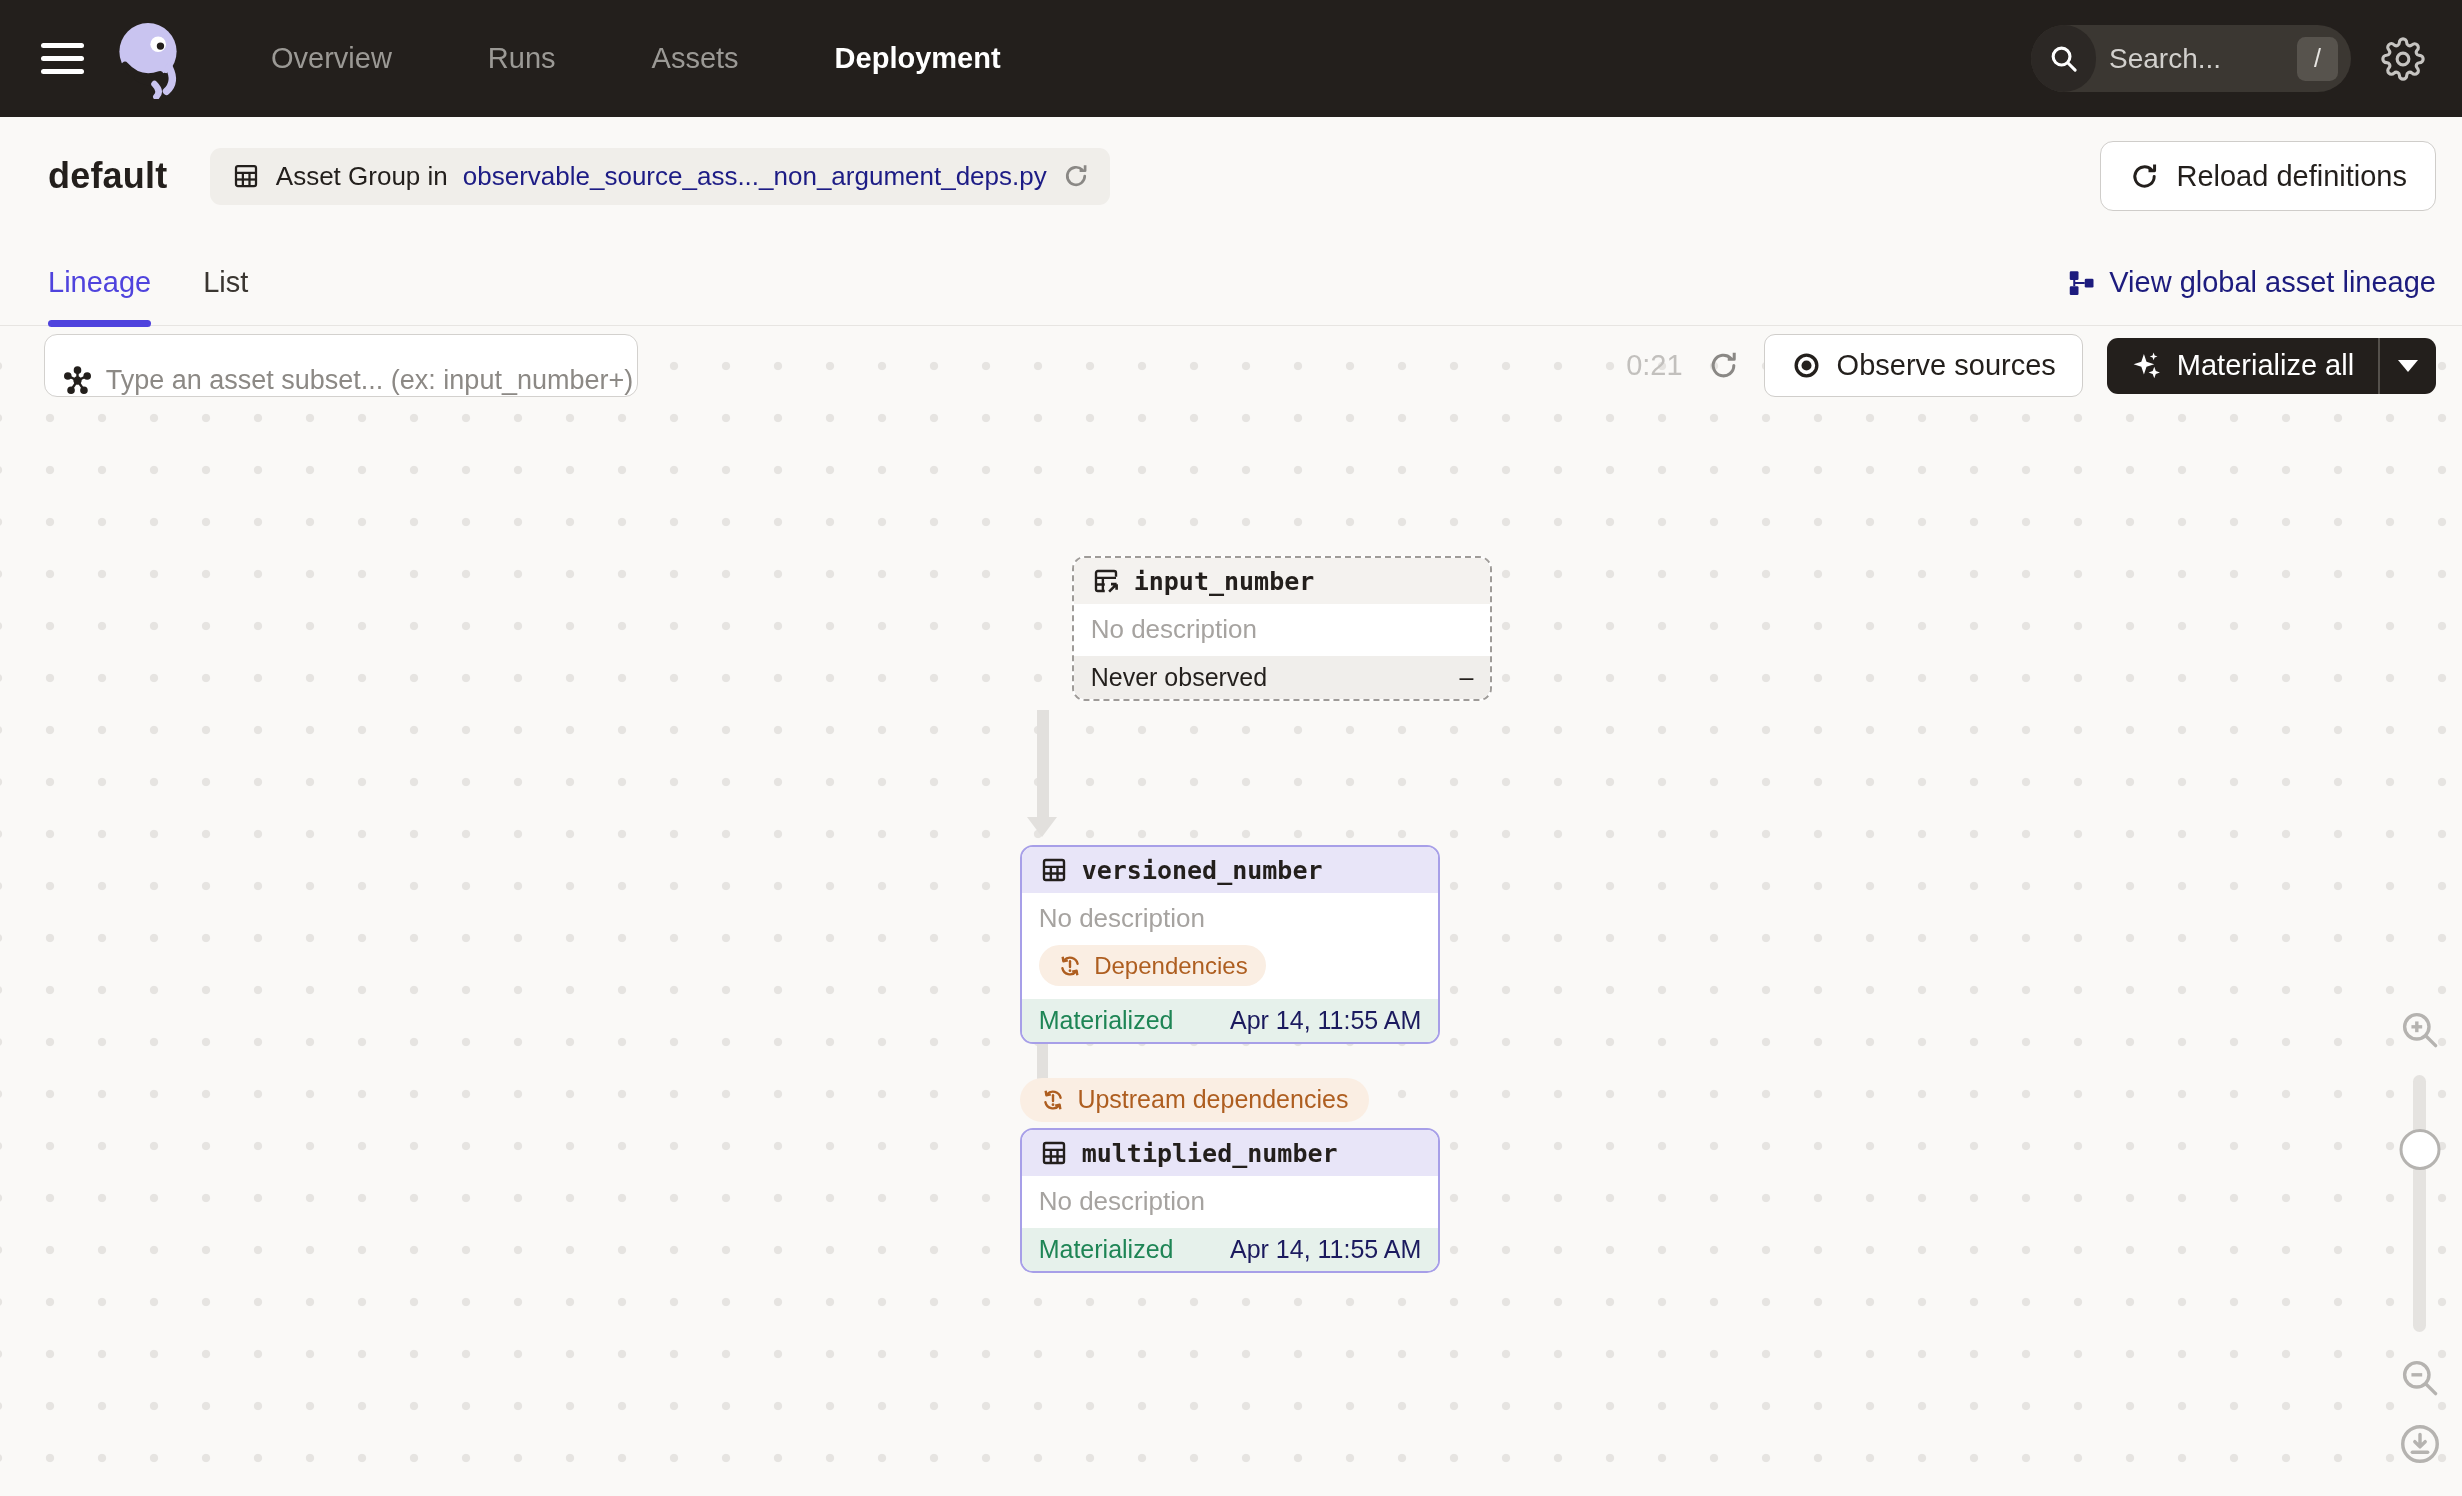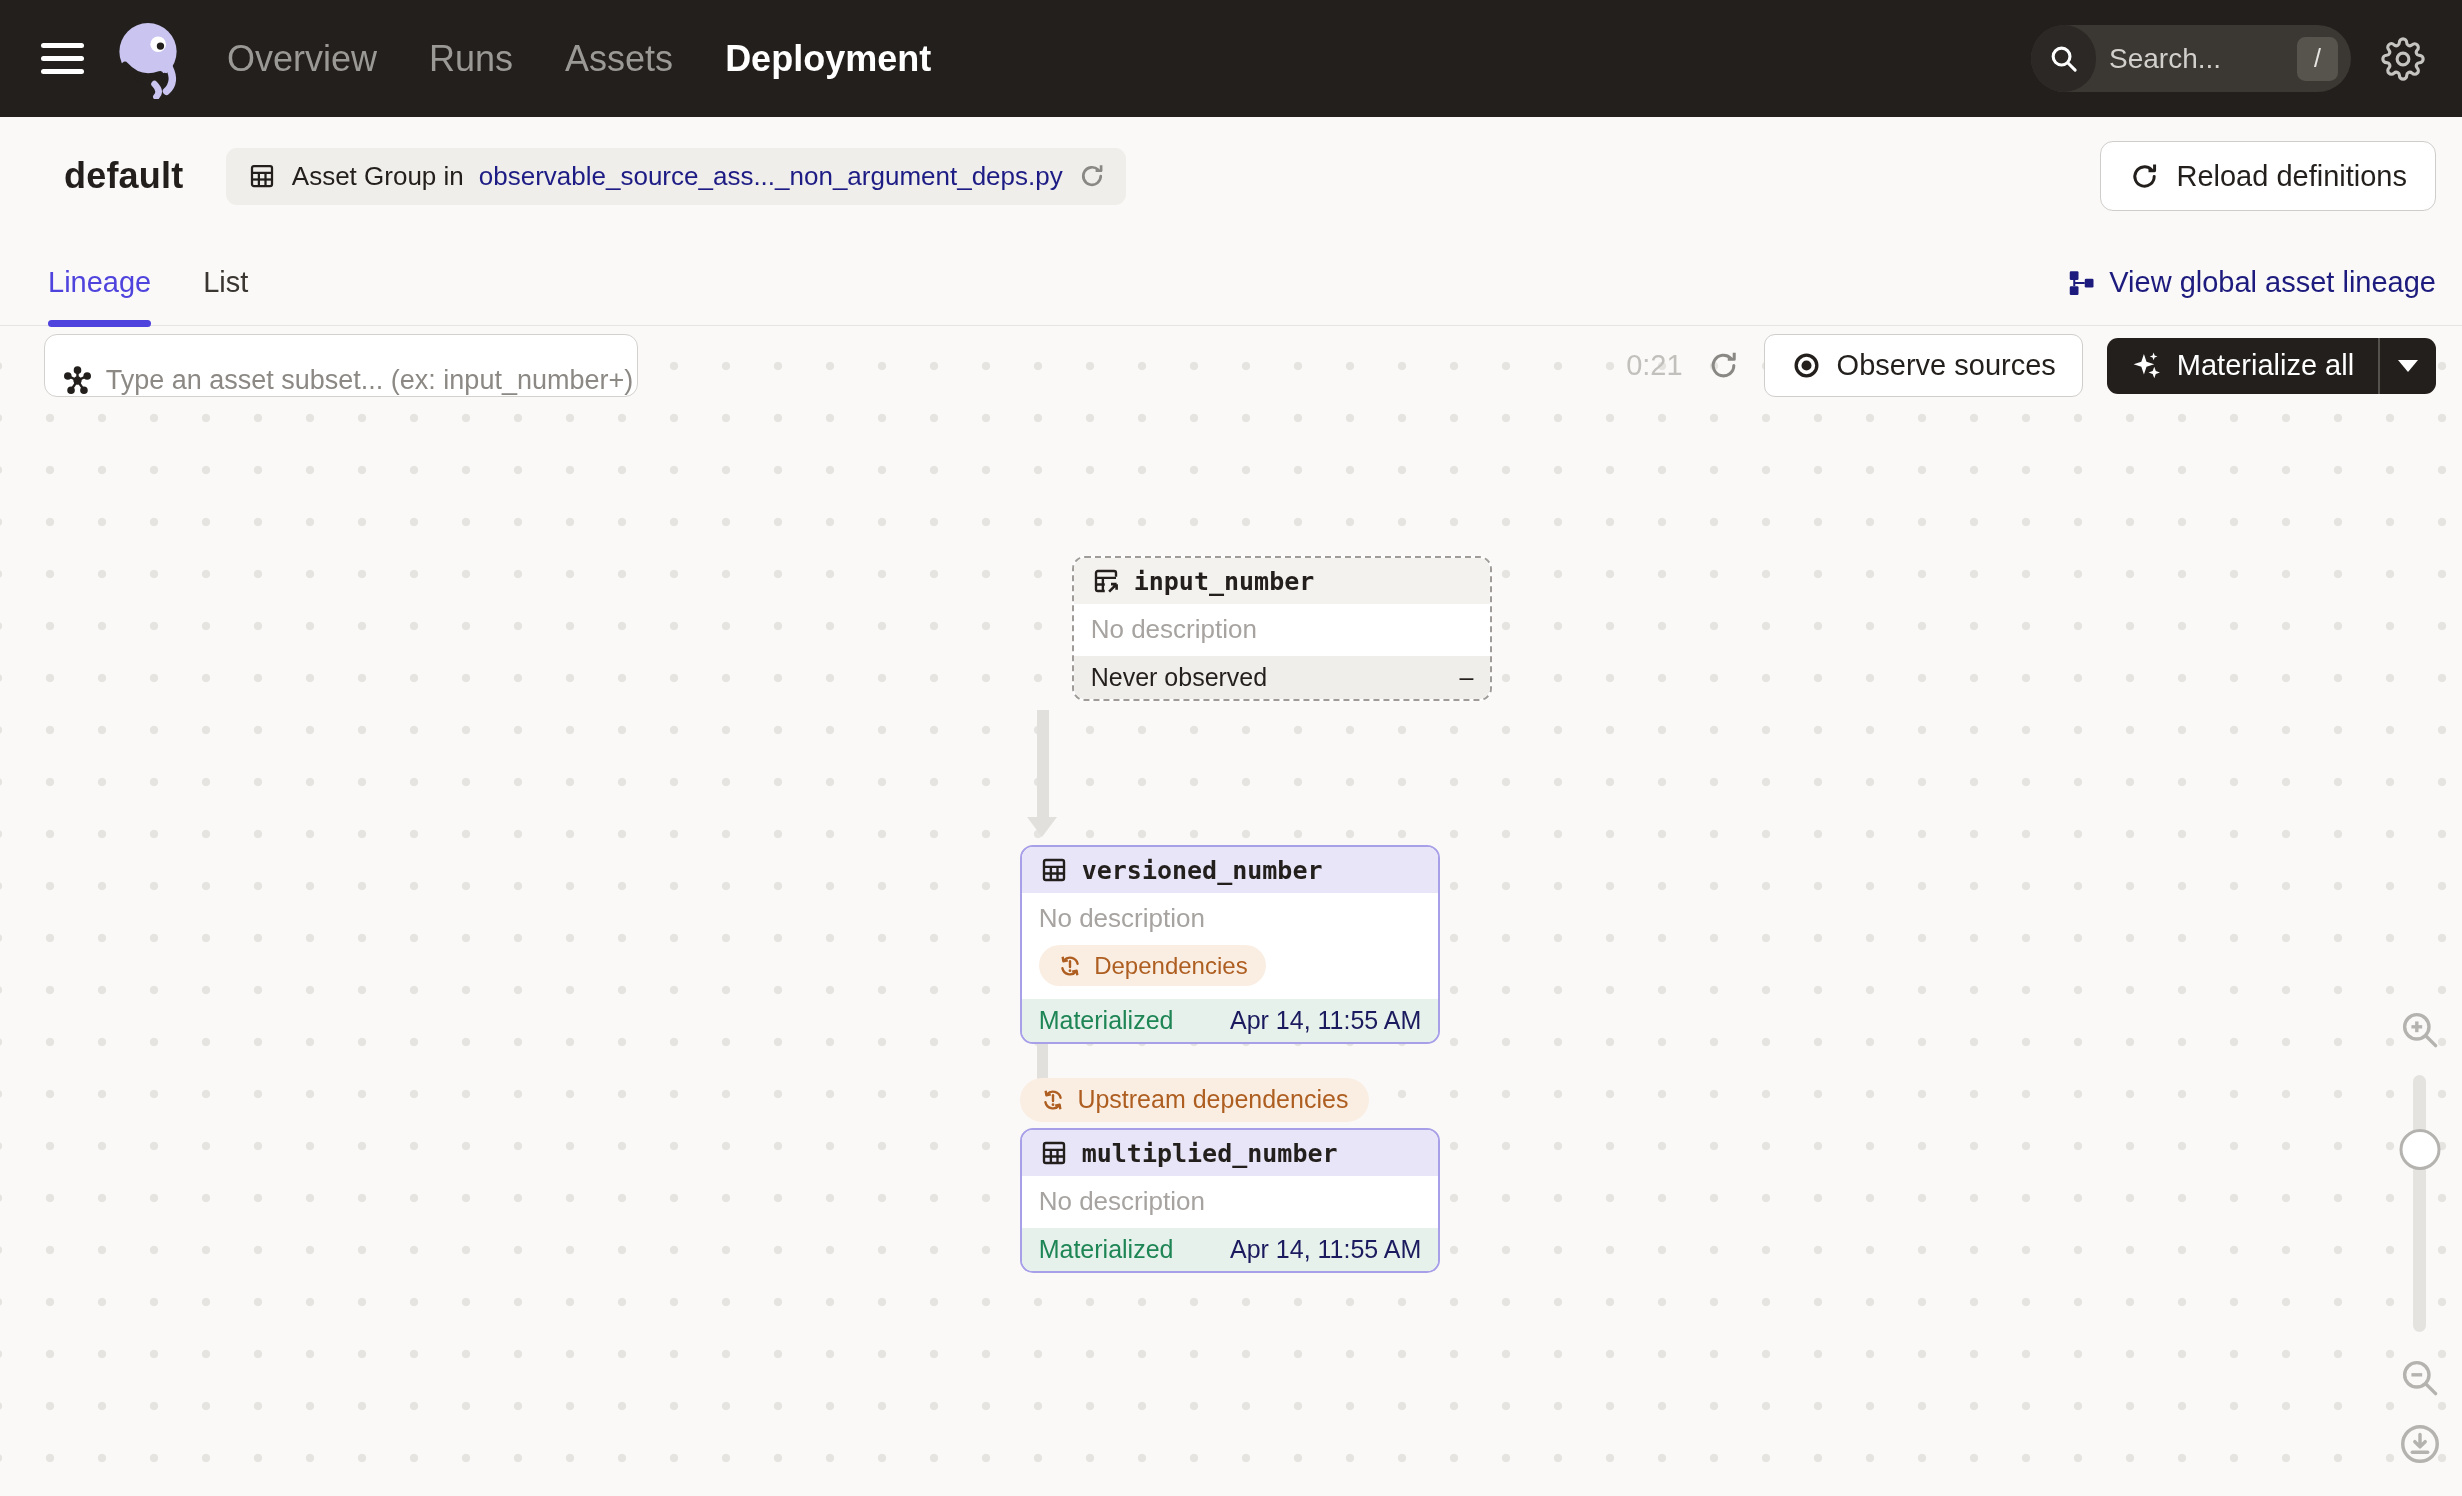--- a/index.html
+++ b/index.html
@@ -7,38 +7,38 @@
               font-family:"Liberation Sans", sans-serif; }
   .page { position:relative; width:2462px; height:1497px; }
 
   
   .topbar { height:117px; background:#231F1C; display:flex; align-items:center;
             padding:0 37px 0 41px; }
   .hamburger { width:43px; display:flex; flex-direction:column; gap:8.3px; cursor:pointer; }
   .hamburger span { display:block; height:4.6px; background:#FFFFFF; border-radius:2.8px; }
   .logo { margin-left:28px; width:72px; height:80px; }
   .nav { display:flex; align-items:center; gap:52px; margin-left:43px; }
-  .nav-item { font-size:36px; color:#9B9995; font-weight:500; cursor:pointer; }
+  .nav-item { font-size:29px; color:#9B9995; font-weight:500; cursor:pointer;margin-left:44px; }
   .nav-item.active { color:#FFFFFF; font-weight:700; }
   .topbar-spacer { flex:1; }
   .search { width:320px; height:67px; background:#3B3732; border-radius:37px;
             display:flex; align-items:center; overflow:hidden; }
   .search-lens { width:65px; height:67px; background:#2C2825; border-radius:37px;
                  display:flex; align-items:center; justify-content:center; flex:0 0 auto; }
   .search input { flex:1; min-width:0; background:transparent; border:none; outline:none;
                   font-size:28px; color:#E4E2DF; padding:0 7.4px 0 13px;
                   font-family:"Liberation Sans", sans-serif; }
   .search input::placeholder { color:#D2D0CD; }
   .slash-badge { flex:0 0 auto; margin-right:13px; width:41px; height:44px; background:#57534D;
                  border-radius:8.3px; color:#E8E6E3; font-size:25px; display:flex;
                  align-items:center; justify-content:center; }
   .gear { margin-left:30px; color:#C6C4C1; cursor:pointer; display:flex; }
 
   
-  .header { height:118px; display:flex; align-items:center; padding:0 26px 0 64px; }
+  .header { height:118px; display:flex; align-items:center; padding:0 26px 0 48px; }
   .page-title { font-size:36px; font-weight:700; color:#231F1C; letter-spacing:0.2px; }
   .group-pill { margin-left:43px; height:57px; display:flex; align-items:center; gap:15px;
                 background:#F0EEEA; border-radius:11px; padding:0 20.4px; font-size:26px;
                 color:#231F1C; }
   .group-pill a { color:#1D1C85; text-decoration:none; cursor:pointer; }
   .reload-btn { margin-left:auto; height:70px; background:#FFFFFF; border:1.9px solid #CFCDCA;
                 border-radius:13px; display:flex; align-items:center; gap:16.7px; padding:0 28px;
                 font-size:29px; color:#231F1C; cursor:pointer;
                 font-family:"Liberation Sans", sans-serif; }
 

